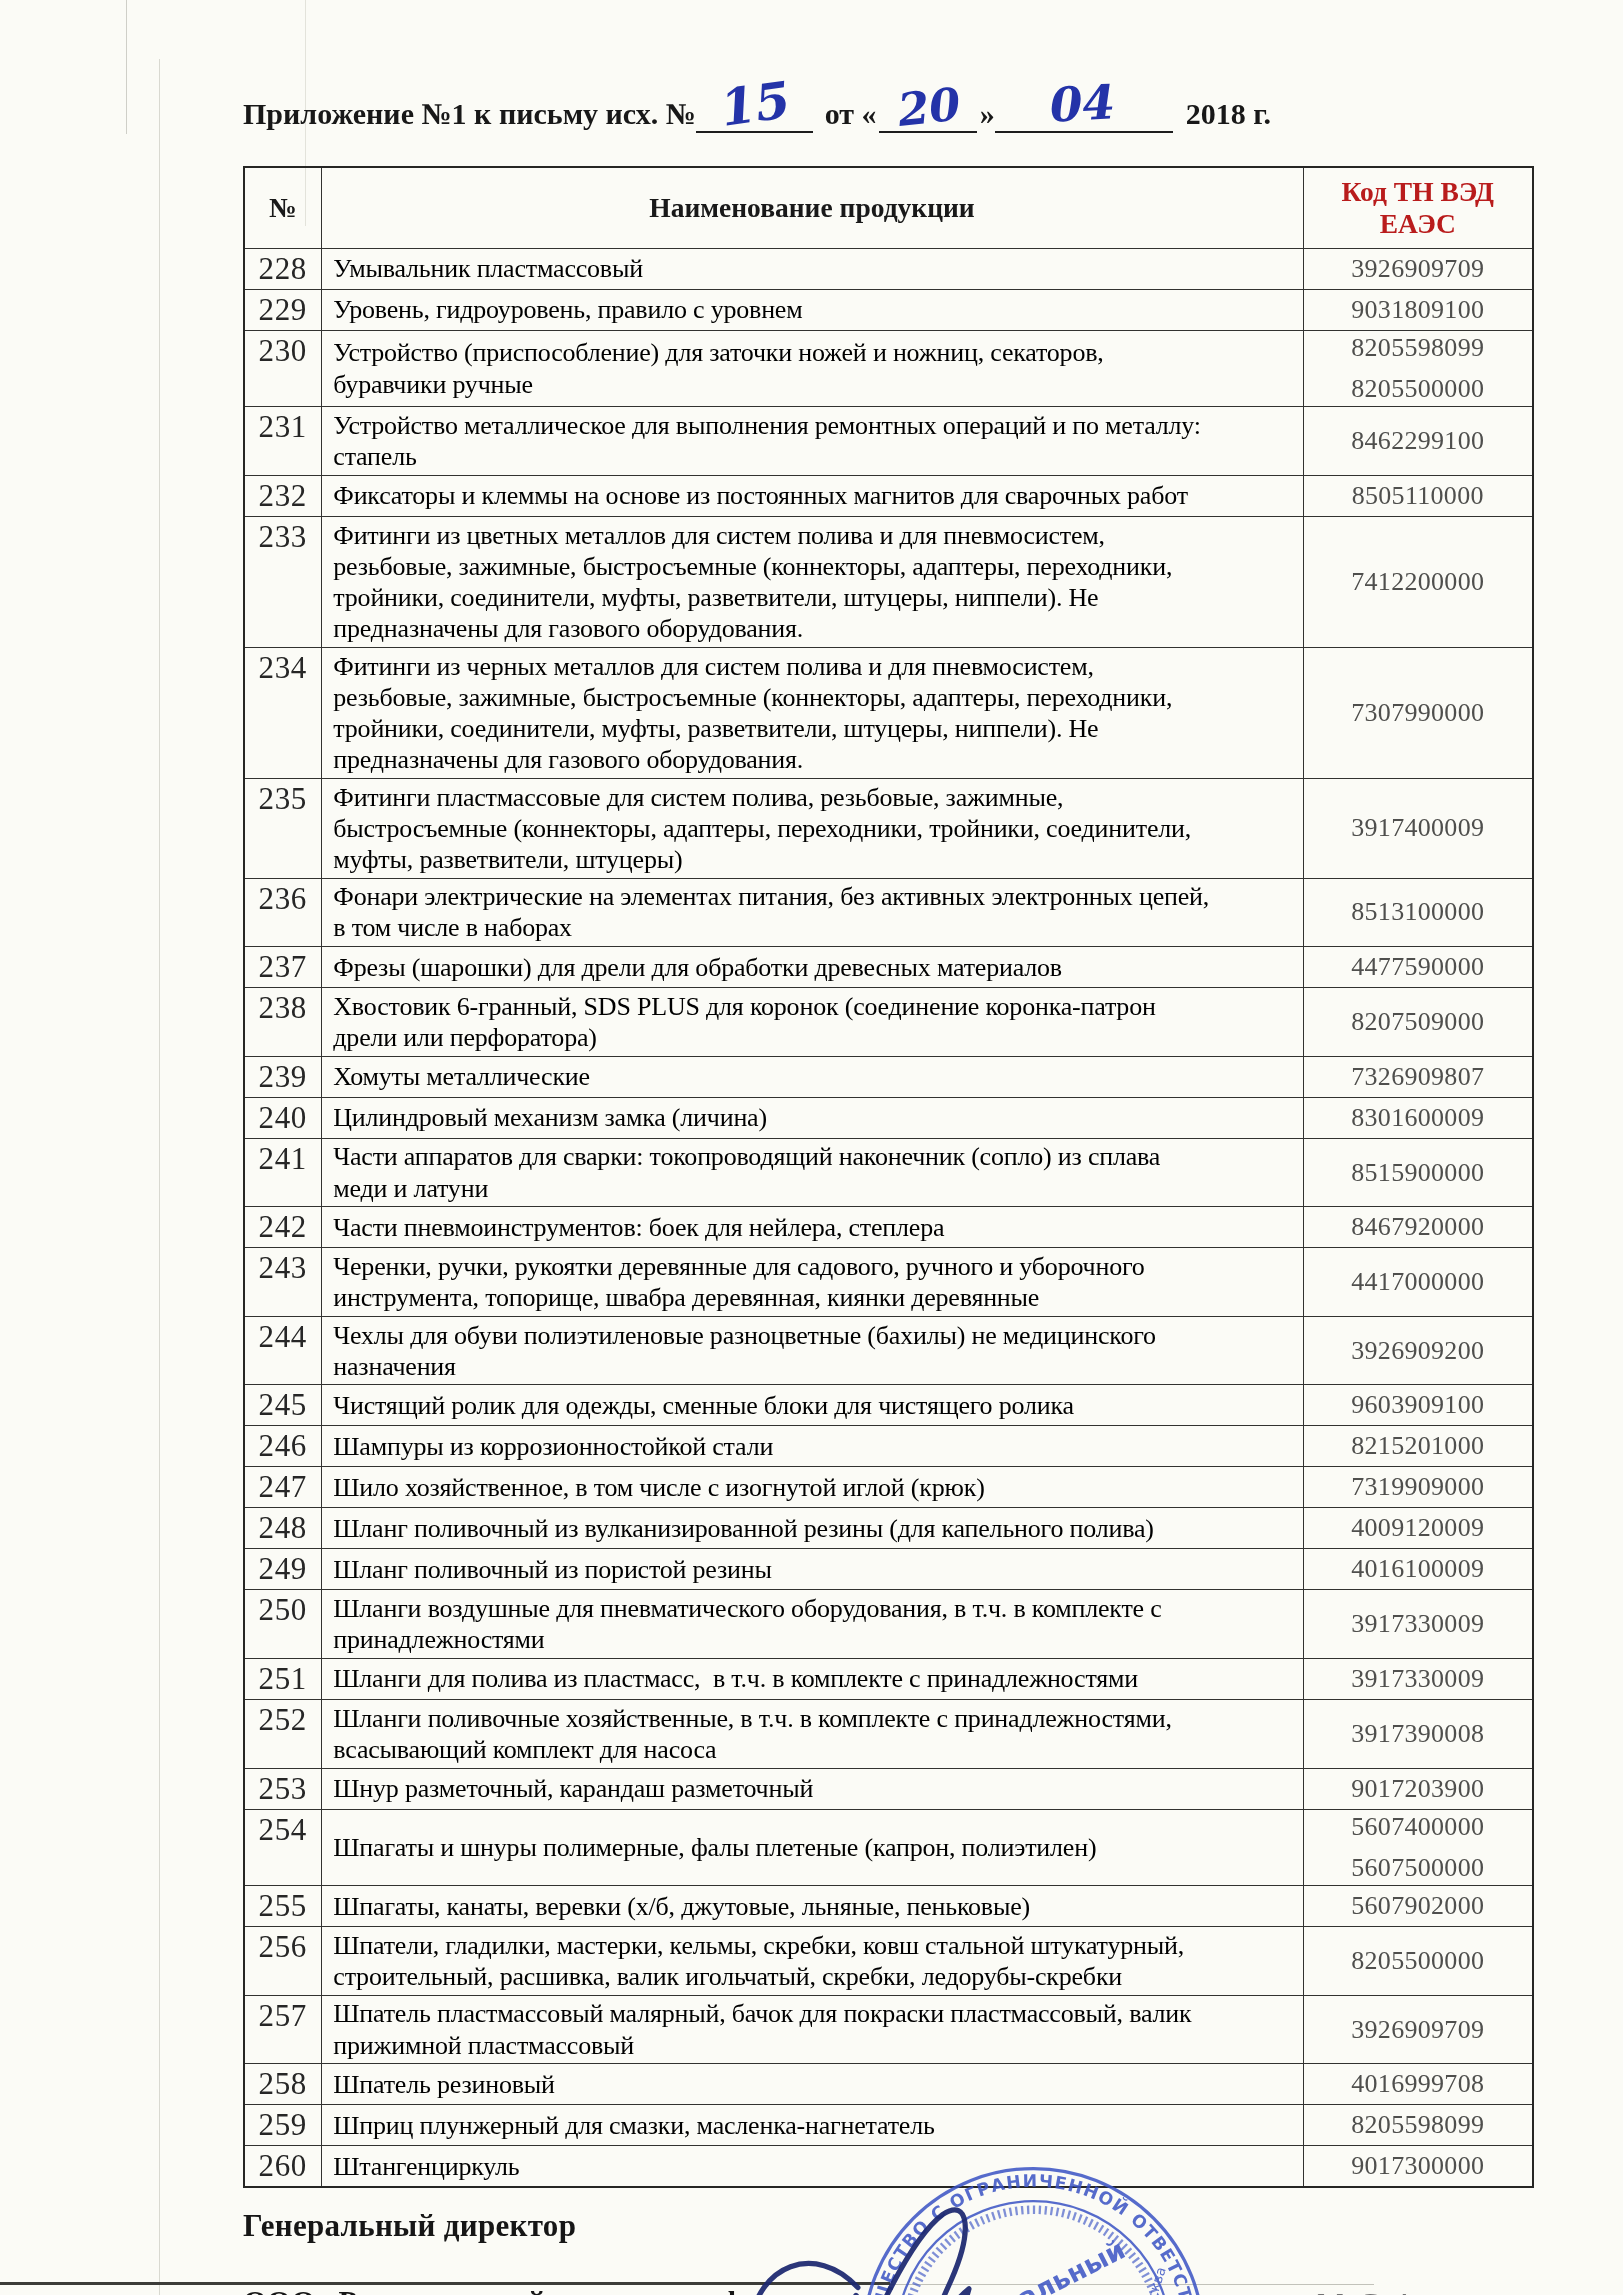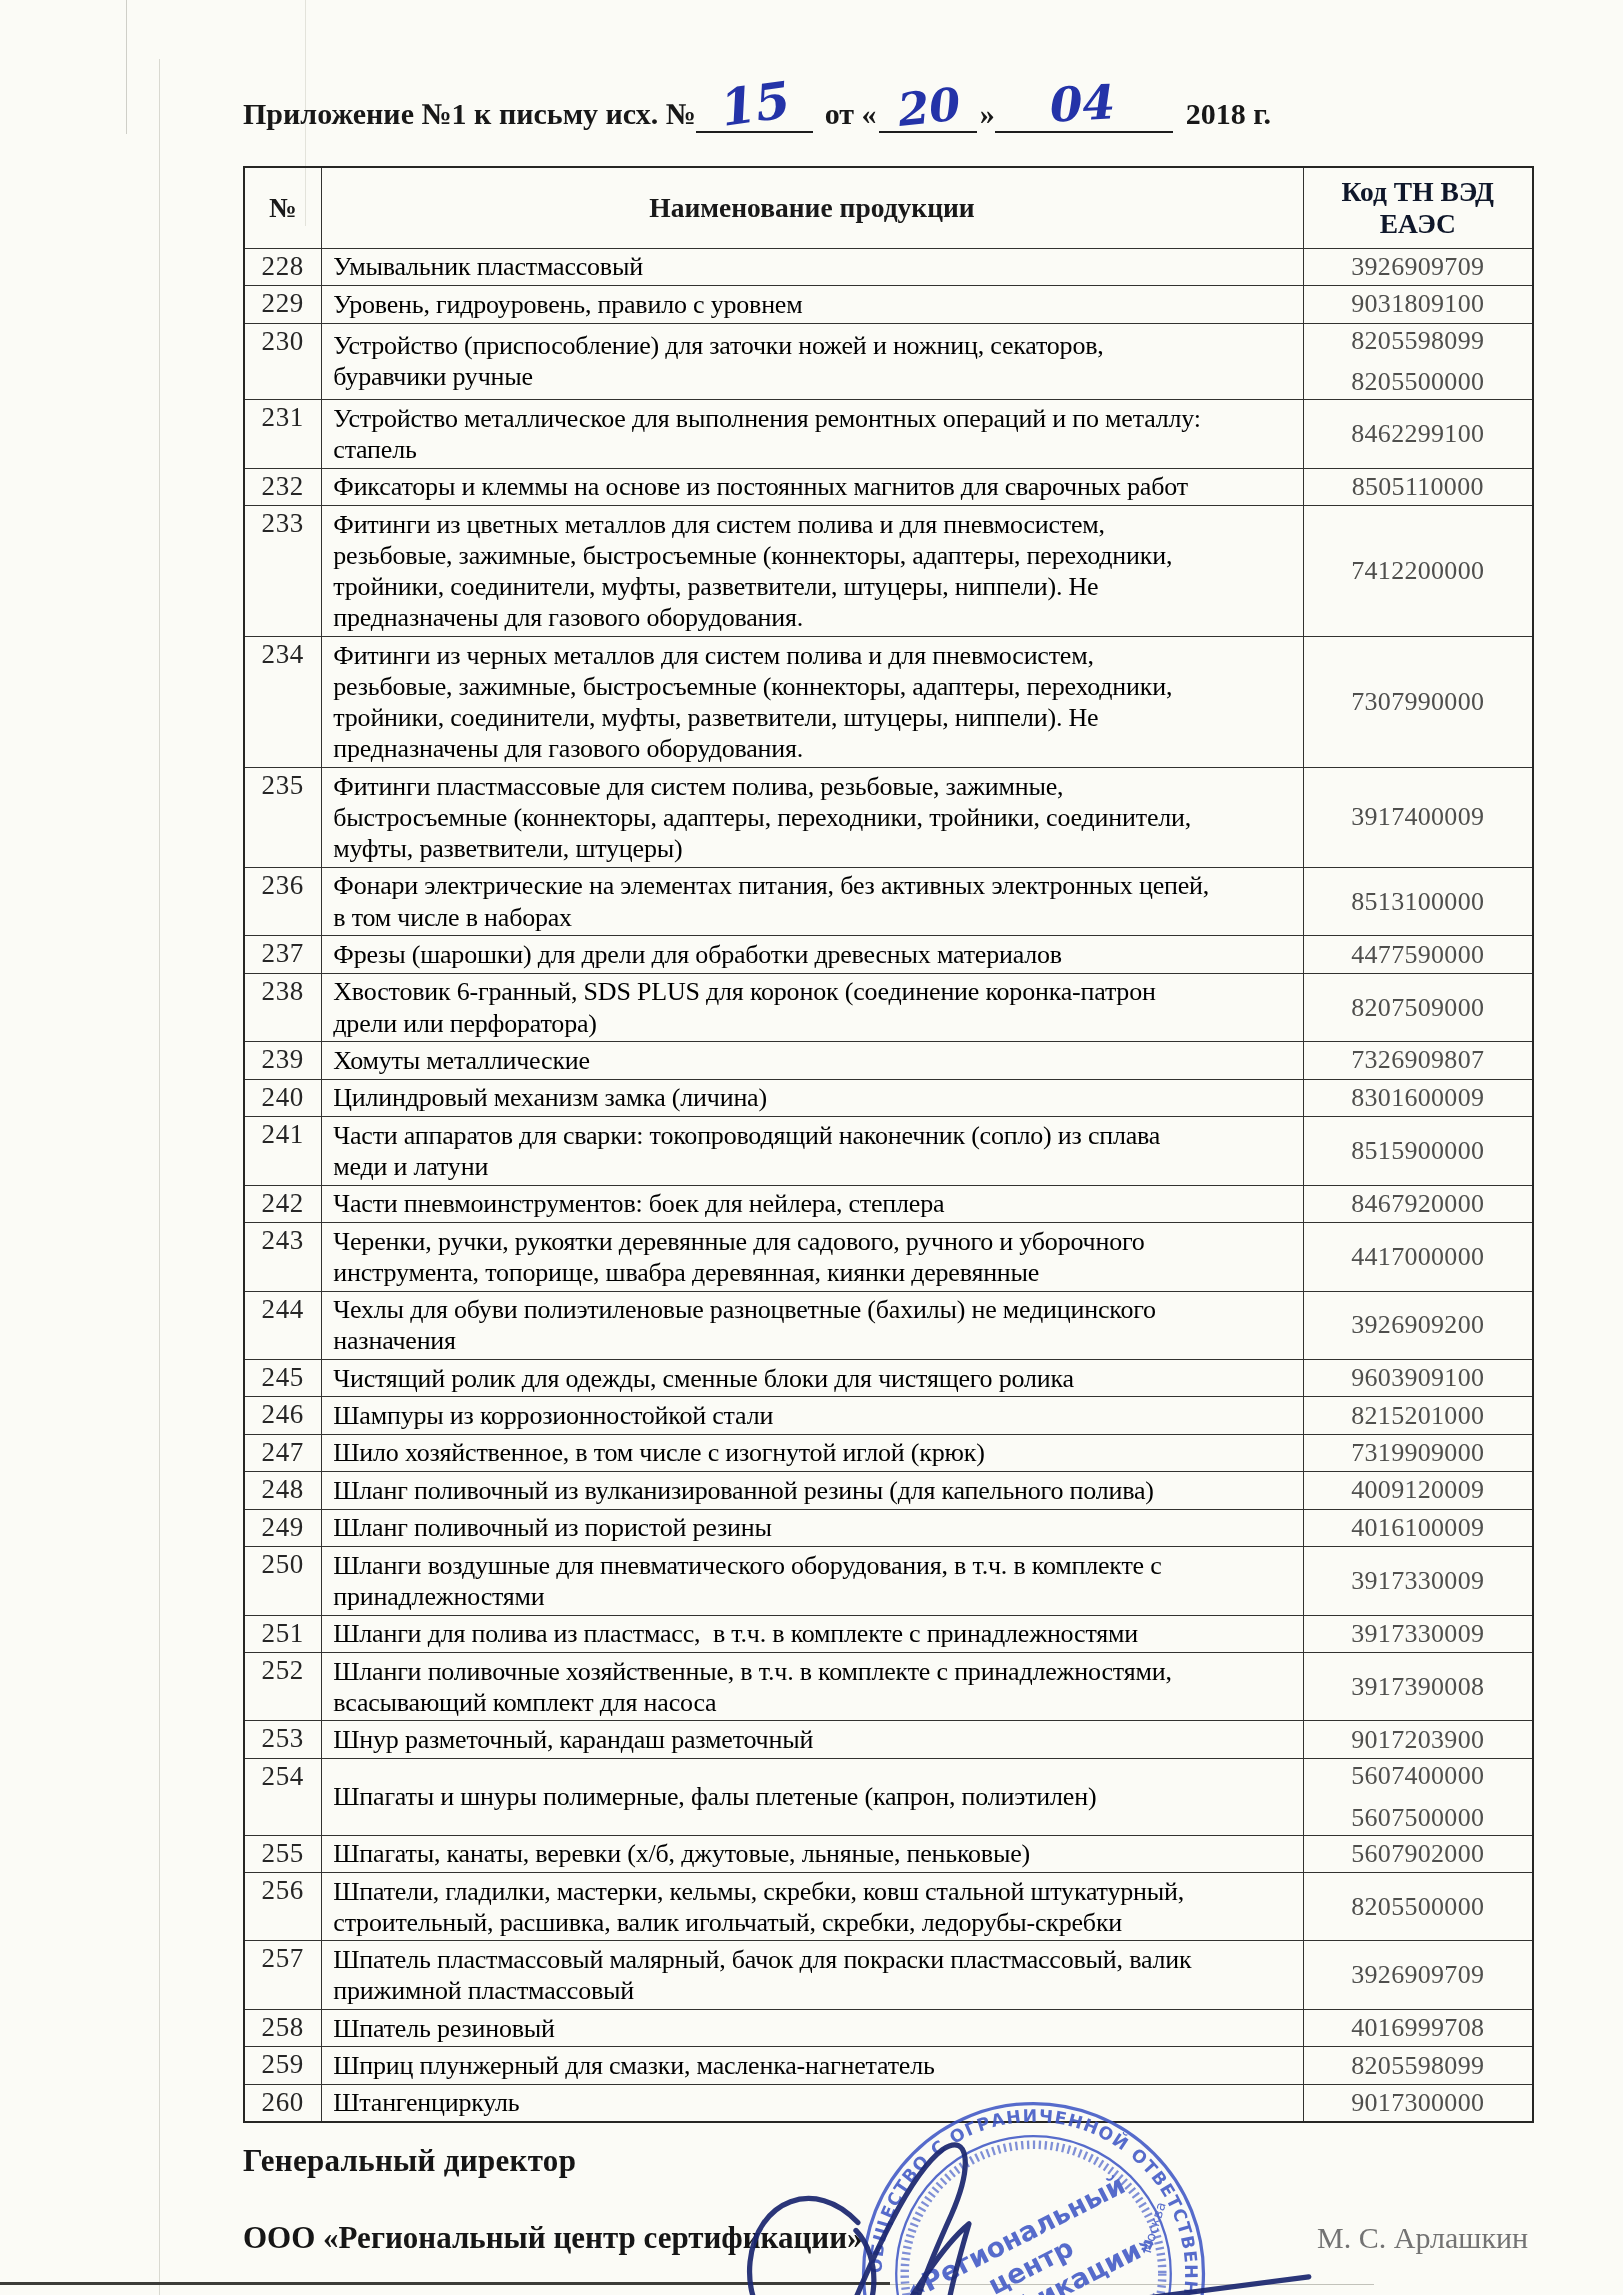--- a/index.html
+++ b/index.html
@@ -48,25 +48,25 @@
     table-layout:fixed;
     background:transparent;
   }
   table.products, table.products th, table.products td{border:1.3px solid #323230;}
   table.products{border-width:2.6px;border-color:#262624;}
   th{
     font-size:27.5px;font-weight:bold;color:#191919;
     padding:7.9px 6.5px;text-align:center;vertical-align:middle;
     border-bottom-width:3.3px;border-bottom-style:double;
   }
-  th.h-code{font-weight:bold;color:#0f172a;}
+  th.h-code{font-weight:bold;color:#b91c1c;}
   col.c1{width:77px;} col.c2{width:982px;} col.c3{width:230px;}
   td{border-bottom:3.3px double #3d3d3b;}
   td.c-num{
-    font-size:27px;text-align:center;vertical-align:top;
+    font-size:31px;text-align:center;vertical-align:top;
     padding:2px 2.6px;color:#262626;letter-spacing:0.7px;
   }
   td.c-name{
     font-size:26px;line-height:1.2;vertical-align:middle;
     padding:2.6px 9.2px 2.6px 11.8px;white-space:pre;letter-spacing:-0.2px;
     overflow:hidden;color:#000000;
   }
   td.c-code{
     font-size:26px;text-align:center;vertical-align:middle;
     padding:2px 3.9px;color:#4f4f4d;letter-spacing:0.3px;margin-top:15px;

